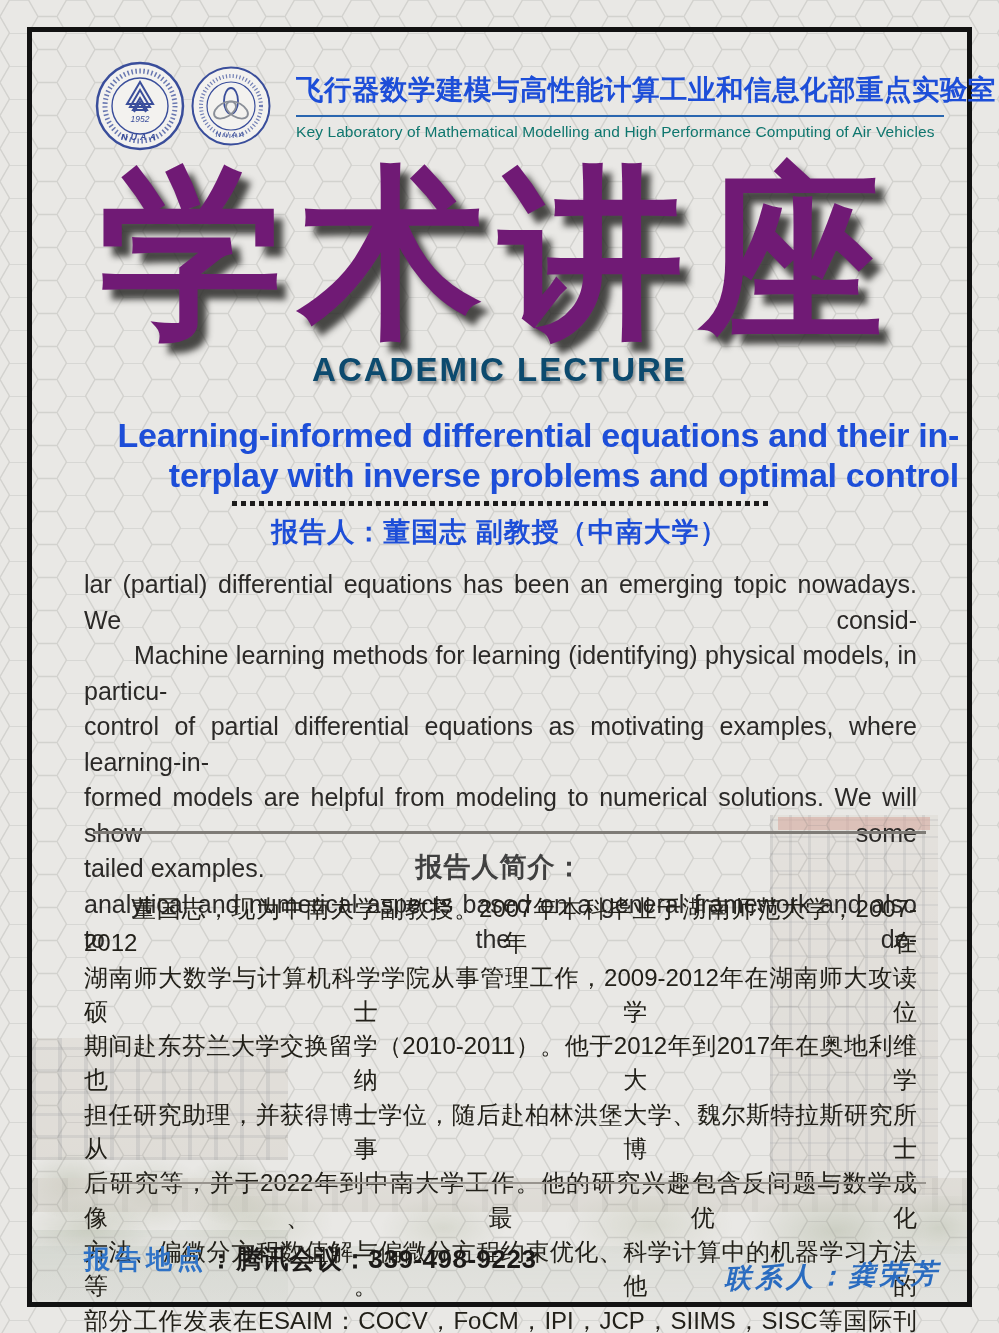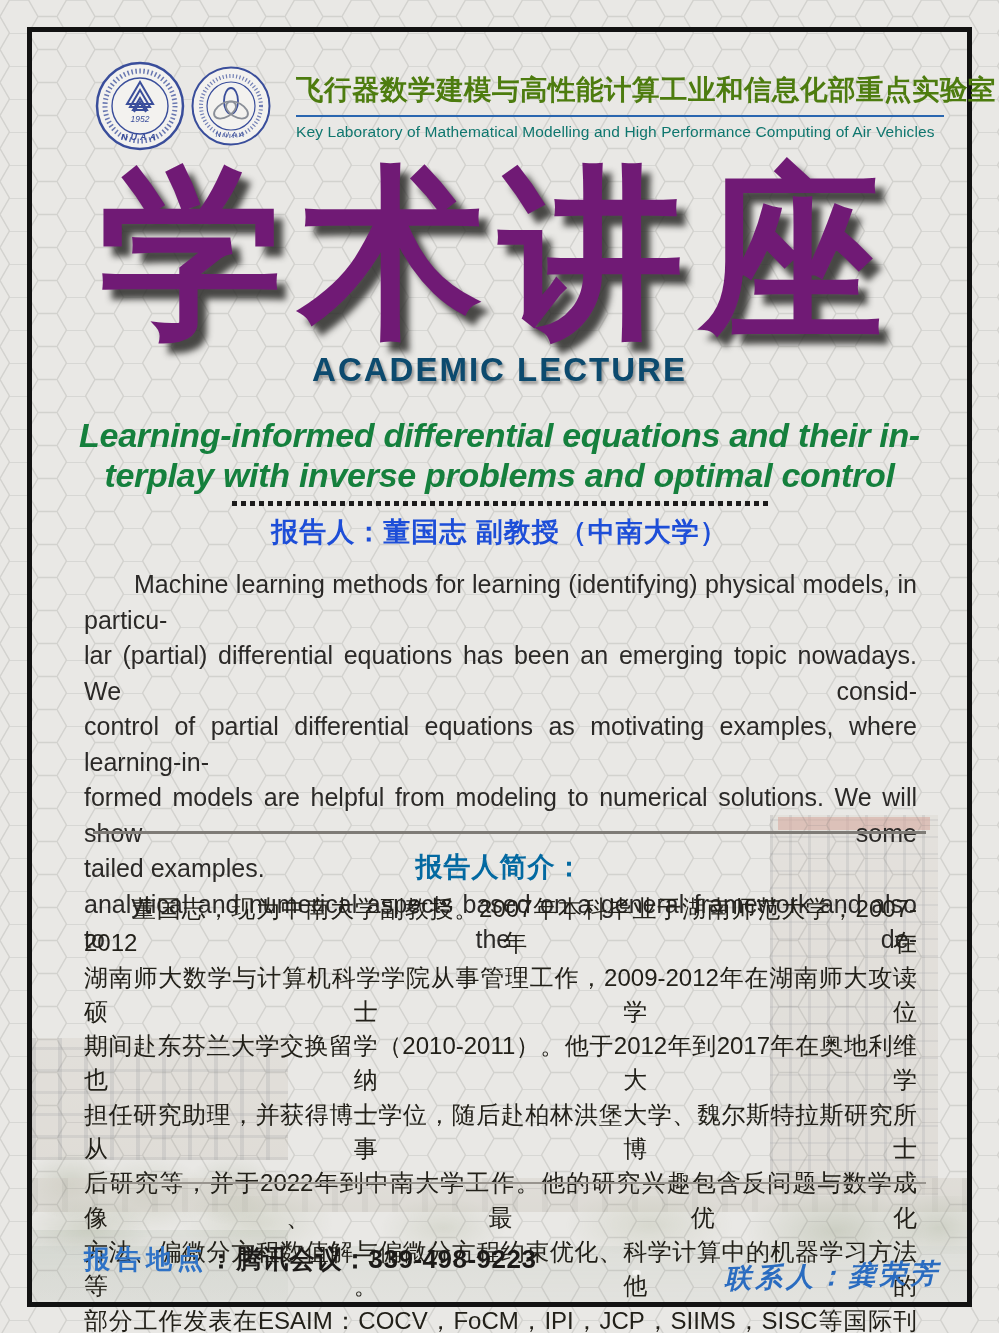--- a/index.html
+++ b/index.html
@@ -77,66 +77,65 @@
     border:5px solid #121212;
   }
 
   .layer { position:absolute; inset:0; }
 
   
   .header { position:absolute; left:94px; top:60px; width:845px; display:flex; align-items:center; }
   .logos { display:flex; align-items:center; gap:4px; margin-right:24px;font-style:italic; }
   .headtext { width:648px; }
   .lab-zh {
-    color:#4d7c0f; font-weight:bold; font-size:27.5px; letter-spacing:.5px;
+    color:#1d4ed8; font-weight:bold; font-size:27.5px; letter-spacing:.5px;
     white-space:nowrap;
   }
   .lab-rule { height:2px; background:#2a66af; margin:7px 0 6px 0; }
   .lab-en { color:#0f766e; font-size:15.5px; letter-spacing:.1px; white-space:nowrap; }
 
   
   .banner-zh {
     position:absolute; left:0; right:0; top:162px; text-align:center;
     font-size:184px; line-height:182px; font-weight:900; color:#701a75;
     letter-spacing:16px; text-shadow:9px 10px 6px rgba(42,42,40,.85);
     font-family:"Liberation Sans", sans-serif; white-space:nowrap;
   }
   .banner-en {
     position:absolute; left:0; right:0; top:351px; text-align:center;
     font-size:33px; font-weight:800; letter-spacing:2px; color:#0c4a6e;
     text-shadow:2px 3px 3px rgba(0,0,0,.35);
   }
 
   
   .lec-title {
-    position:absolute; left:40px; width:919px; top:415px; text-align:center;
-    color:#15803d; font-weight:bold; font-size:34px; line-height:40px;
+    position:absolute; left:40px; width:919px; top:415px; text-align:right;
+    color:#1d4ed8; font-weight:bold; font-size:34px; line-height:40px;
     letter-spacing:-.3px;
-    font-style:italic;
   }
   .dotted {
     position:absolute; left:232px; top:501px; width:536px; height:5px;
     background:repeating-linear-gradient(90deg, #1c1c1c 0 5px, transparent 5px 9px);
   }
   .speaker {
     position:absolute; left:0; right:0; top:514px; text-align:center;
     color:#1d4ed8; font-weight:bold; font-size:27px; letter-spacing:1px;
   }
 
   
   .abstract { position:absolute; left:84px; top:567px; width:833px; color:#2b2927; font-size:25px; }
   .jl { line-height:35.5px; text-align:justify; text-align-last:justify; white-space:normal; }
   .jl.first { text-indent:50px; }
   .jl.last { text-align-last:left; }
 
   .rule1 { position:absolute; left:93px; top:831px; width:833px; height:3px; background:#7e7b76; }
 
   .bio-head {
     position:absolute; left:0; right:0; top:849px; text-align:center;
-    color:#0369a1; font-weight:bold; font-size:27px; letter-spacing:1px;
+    color:#404040; font-weight:bold; font-size:27px; letter-spacing:1px;
   }
   .bio { position:absolute; left:84px; top:892px; width:833px; color:#222019; font-size:24px; }
   .bio .jl { line-height:34.3px; }
   .bio .jl.first { text-indent:48px; }
 
   .rule2 { position:absolute; left:93px; top:1182px; width:833px; height:2px; background:#98948e; }
 
   
   .frow { position:absolute; left:84px; white-space:nowrap; font-size:26px; font-weight:bold; }
   .frow.time { top:1205px; }
@@ -219,22 +218,22 @@
     <div class="banner-en">ACADEMIC LECTURE</div>
 
     <div class="lec-title">
       <div>Learning-informed differential equations and their in-</div>
       <div>terplay with inverse problems and optimal control</div>
     </div>
     <div class="dotted"></div>
     <div class="speaker">报告人：董国志 副教授（中南大学）</div>
 
     <div class="abstract">
+      <div class="jl">lar (partial) differential equations has been an emerging topic nowadays. We consid-</div>
       <div class="jl first">Machine learning methods for learning (identifying) physical models, in particu-</div>
-      <div class="jl">lar (partial) differential equations has been an emerging topic nowadays. We consid-</div>
       <div class="jl">control of partial differential equations as motivating examples, where learning-in-</div>
       <div class="jl">formed models are helpful from modeling to numerical solutions. We will show some</div>
       <div class="jl last">tailed examples.</div>
       <div class="jl">analytical and numerical aspects based on a general framework and also to the de-</div>
     </div>
 
     <div class="rule1"></div>
 
     <div class="bio-head">报告人简介：</div>
     <div class="bio">

